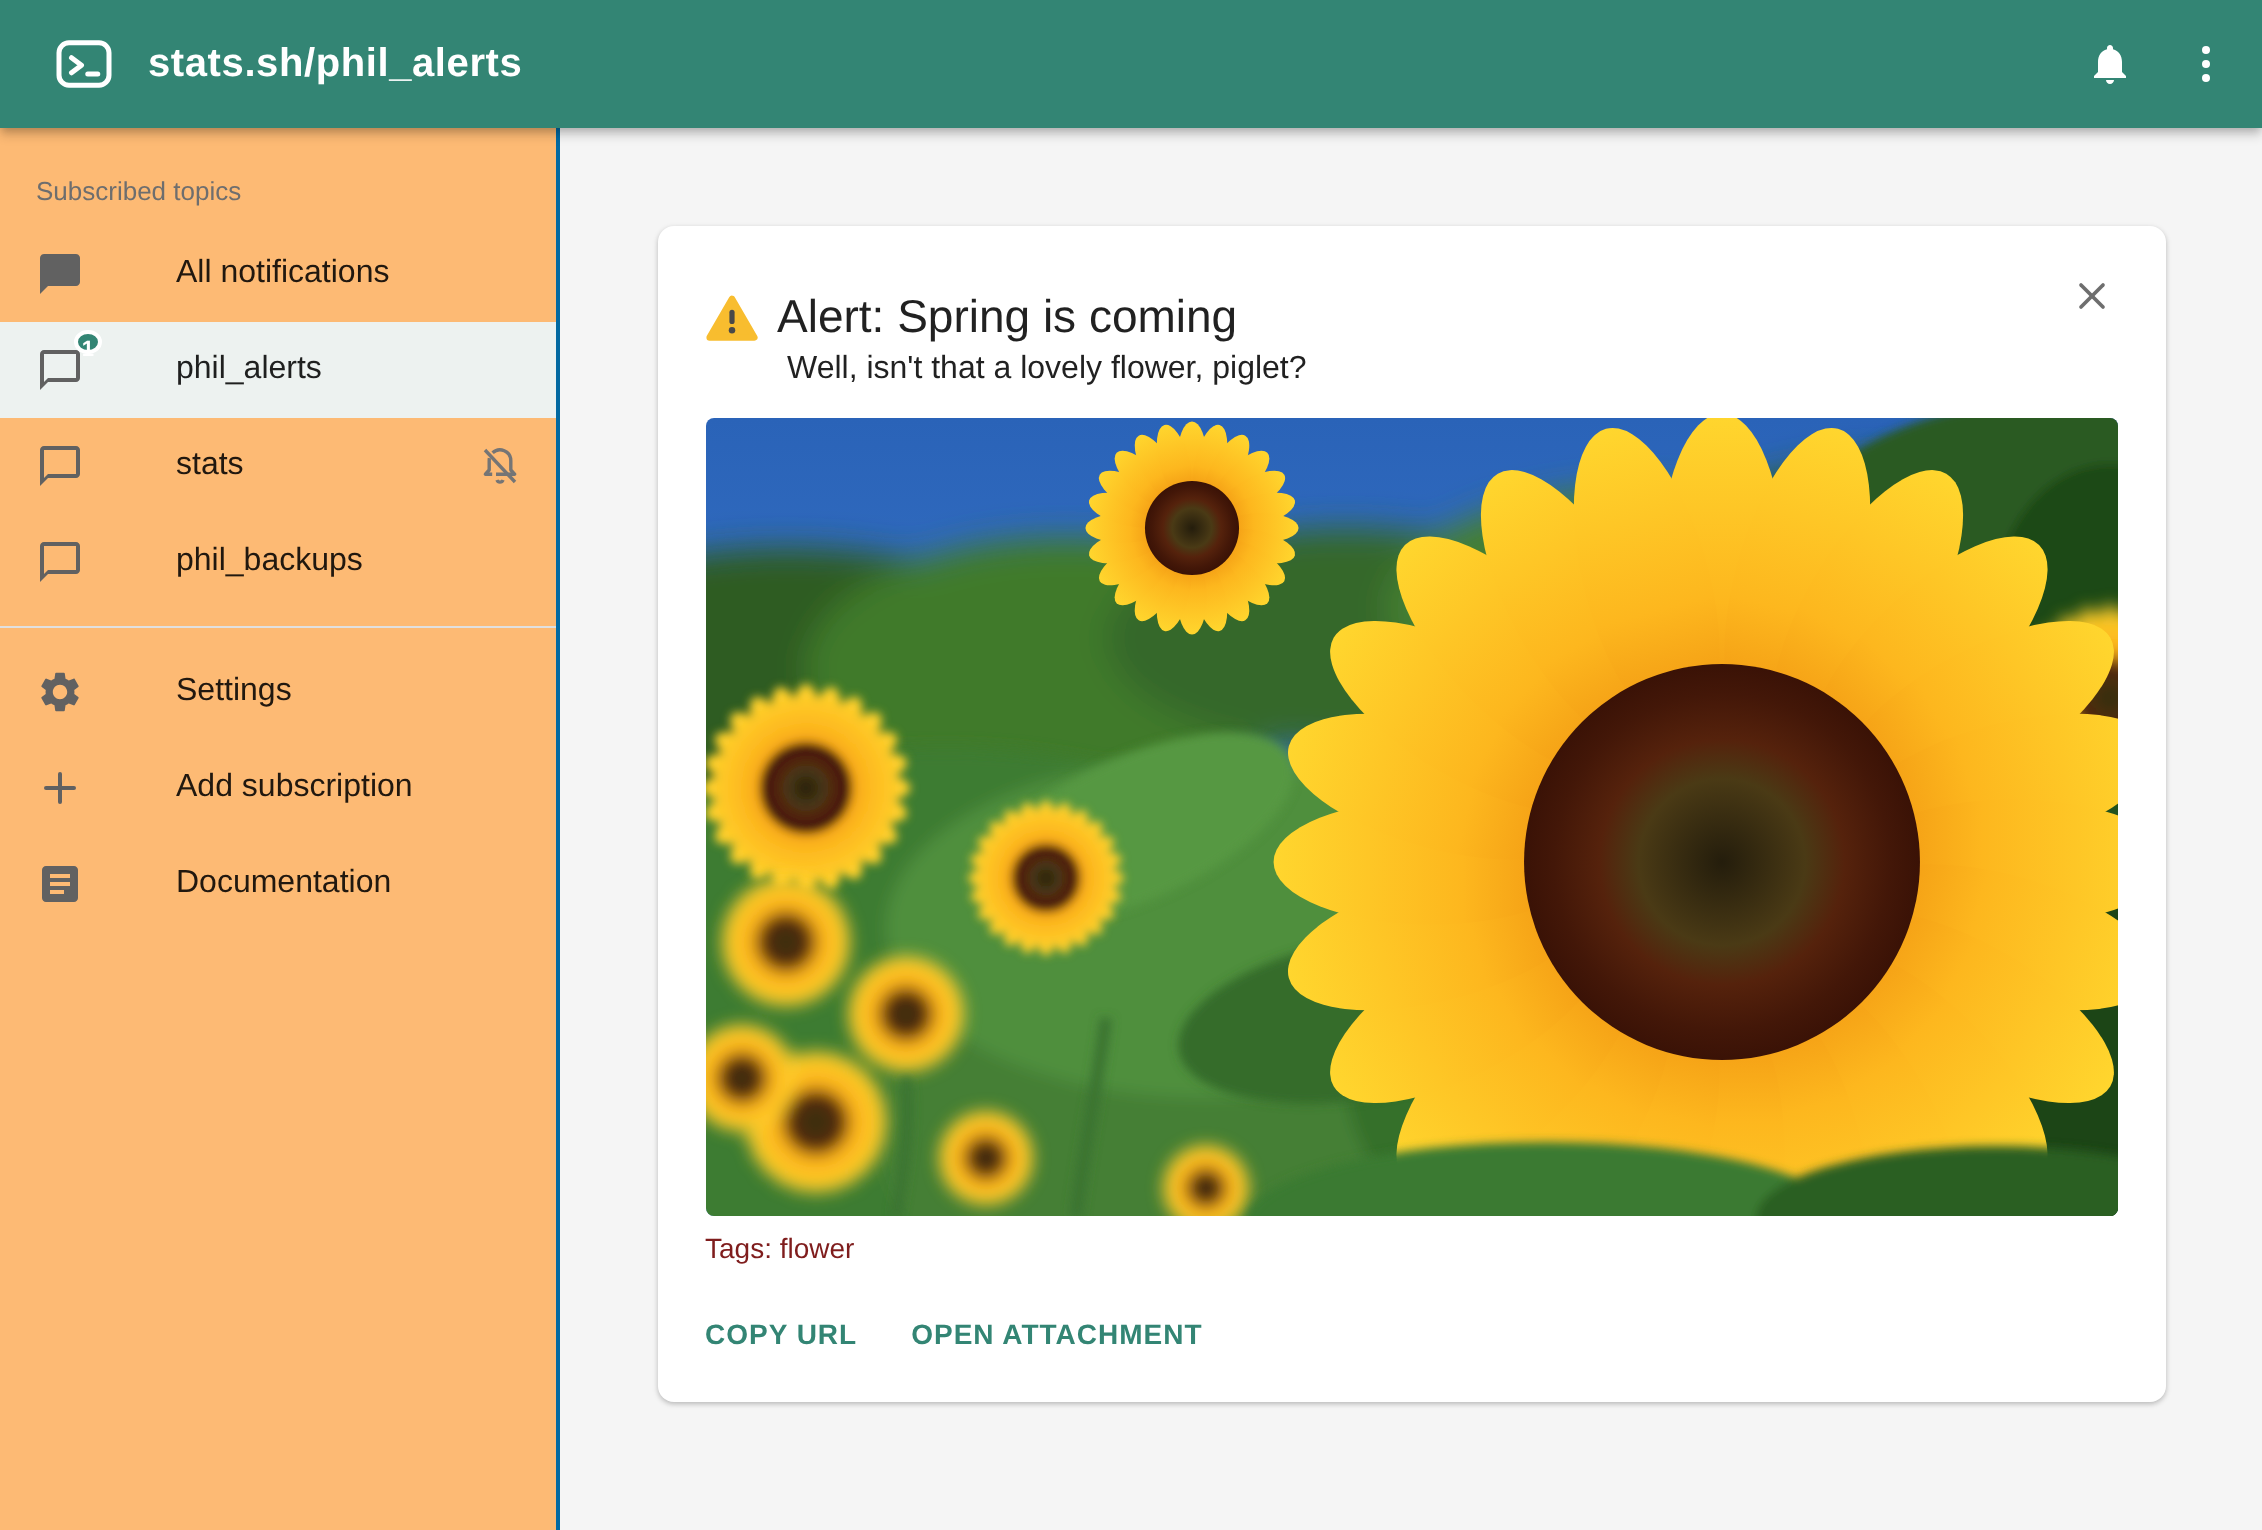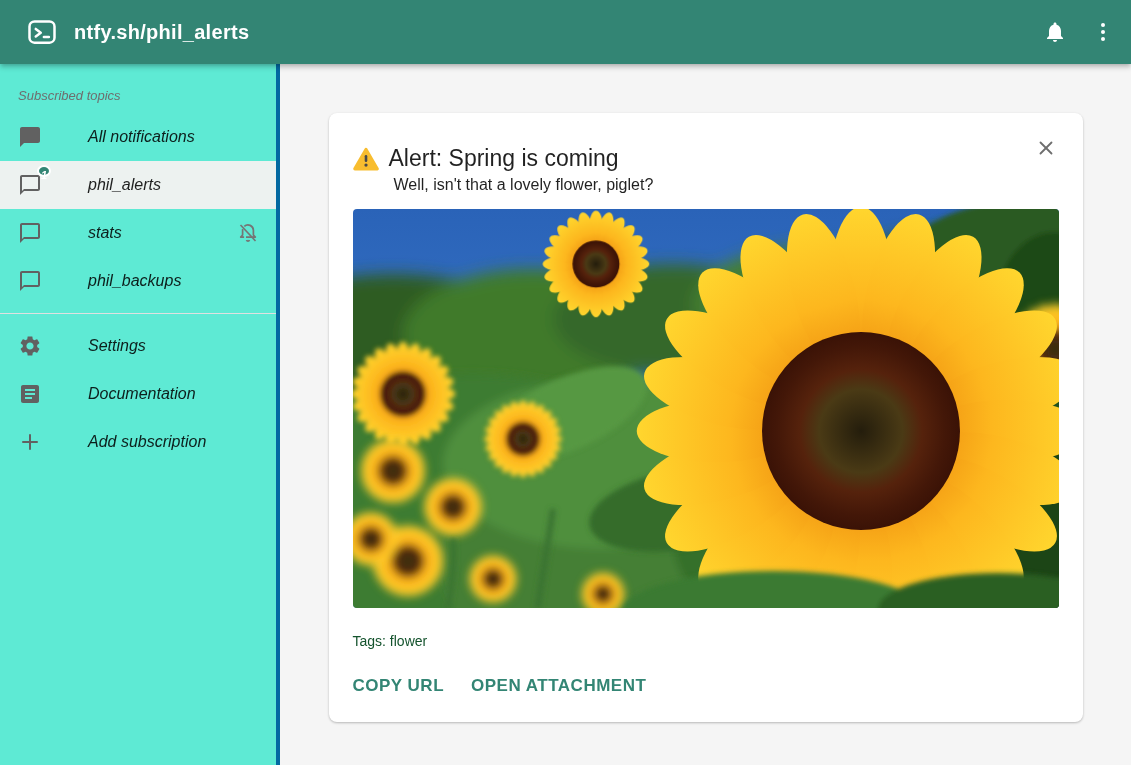--- a/index.html
+++ b/index.html
@@ -18,21 +18,21 @@
     box-shadow:0 2px 4px -1px rgba(0,0,0,.2), 0 4px 5px 0 rgba(0,0,0,.14);
     position:relative; z-index:5;
   }
   .appbar .logo { width:32px; height:30px; margin-right:16px; display:flex; align-items:center; }
   .appbar-title { color:#fff; font-size:20px; font-weight:600; letter-spacing:.3px; }
   .appbar-spacer { flex:1; }
   .iconbtn { width:48px; height:48px; border-radius:50%; display:flex; align-items:center; justify-content:center; cursor:pointer; }
 
   
   .content { flex:1; display:flex; min-height:0; }
-  .sidebar { width:280px; flex:0 0 280px; background:#5eead4; border-right:4px solid #0369a1; padding-top:8px;font-style:italic; }
+  .sidebar { width:280px; flex:0 0 280px; background:#fdba74; border-right:2px solid #0369a1; padding-top:8px; }
   .section-label { padding:16px 16px 10px 18px; color:#6e6e6e; font-size:13px; }
   .nav-item {
     height:48px; display:flex; align-items:center; padding:0 16px 0 18px;
     font-size:16px; color:rgba(0,0,0,.87); cursor:pointer; position:relative;gap:36px;
   }
   .nav-item.selected { background:#edf2f0; }
   .nav-ico { width:24px; height:24px; margin-right:10px; position:relative; flex:0 0 24px; }
   .badge {
     position:absolute; top:-8px; right:-9px; min-width:12px; height:12px; padding:2px;
     background:#338574; color:#fff; font-size:11px; font-weight:700; line-height:12px;
@@ -48,38 +48,38 @@
     box-shadow:0 1px 3px rgba(0,0,0,.14), 0 1px 2px rgba(0,0,0,.12);
     padding:25px 24px 26px; position:relative;
   }
   .meta-row { display:flex; align-items:center; gap:6px; color:#757575; font-size:14.5px; }
   .dot { width:9px; height:9px; border-radius:50%; background:#3d8a78; margin-left:2px; }
   .close-btn { position:absolute; top:22px; right:24px; width:26px; height:26px; display:flex; align-items:center; justify-content:center; cursor:pointer; }
   .note-title { display:flex; align-items:center; gap:10px; margin-top:7px; font-size:23px; font-weight:400; }
   .note-message { margin-top:4px; font-size:16px;margin-left:41px; }
   .photo-wrap { margin-top:15px; width:706px; height:399px; border-radius:4px; overflow:hidden; position:relative; cursor:pointer; }
   .photo-wrap svg { display:block; width:100%; height:100%; }
-  .tags { margin-top:25px; color:#14532d; font-size:14px; }
+  .tags { margin-top:8px; color:#7f1d1d; font-size:14px; }
   .actions { margin-top:27px; display:flex; gap:27px; }
-  .action-btn { color:#338574; font-size:17px; font-weight:700; letter-spacing:.5px; cursor:pointer; text-transform:uppercase; }
+  .action-btn { color:#338574; font-size:14px; font-weight:700; letter-spacing:.5px; cursor:pointer; text-transform:uppercase; }
 </style>
 </head>
 <body>
 
 <div class="app">
 
   <header class="appbar">
     <span class="logo">
       <svg viewBox="0 0 24 24" width="32" height="30" fill="none" stroke="#fff" stroke-width="2" stroke-linecap="round" stroke-linejoin="round">
         <rect x="2" y="3.5" width="20" height="17" rx="4"></rect>
         <path d="M7 9.5 l4 3 -4 3"></path>
         <line x1="13.5" y1="16" x2="17.5" y2="16"></line>
       </svg>
     </span>
-    <span class="appbar-title">ntfy.sh/phil_alerts</span>
+    <span class="appbar-title">stats.sh/phil_alerts</span>
     <span class="appbar-spacer"></span>
     <span class="iconbtn">
       <svg viewBox="0 0 24 24" width="24" height="24" fill="#fff">
         <path d="M12 22c1.1 0 2-.9 2-2h-4c0 1.1.89 2 2 2zm6-6v-5c0-3.07-1.64-5.64-4.5-6.32V4c0-.83-.67-1.5-1.5-1.5s-1.5.67-1.5 1.5v.68C7.63 5.36 6 7.92 6 11v5l-2 2v1h16v-1l-2-2z"></path>
       </svg>
     </span>
     <span class="iconbtn">
       <svg viewBox="0 0 24 24" width="24" height="24" fill="#fff">
         <circle cx="12" cy="5" r="2"></circle>
           <circle cx="12" cy="12" r="2"></circle>
@@ -144,35 +144,35 @@
         <span class="nav-ico">
           <svg viewBox="0 0 24 24" width="24" height="24" fill="#616161">
             <path d="M19.14 12.94c.04-.3.06-.61.06-.94 0-.32-.02-.64-.07-.94l2.03-1.58c.18-.14.23-.41.12-.61l-1.92-3.32c-.12-.22-.37-.29-.59-.22l-2.39.96c-.5-.38-1.03-.7-1.62-.94l-.36-2.54c-.04-.24-.24-.41-.48-.41h-3.84c-.24 0-.43.17-.47.41l-.36 2.54c-.59.24-1.13.57-1.62.94l-2.39-.96c-.22-.08-.47 0-.59.22L2.74 8.87c-.12.21-.08.47.12.61l2.03 1.58c-.05.3-.09.63-.09.94s.02.64.07.94l-2.03 1.58c-.18.14-.23.41-.12.61l1.92 3.32c.12.22.37.29.59.22l2.39-.96c.5.38 1.03.7 1.62.94l.36 2.54c.05.24.24.41.48.41h3.84c.24 0 .44-.17.47-.41l.36-2.54c.59-.24 1.13-.56 1.62-.94l2.39.96c.22.08.47 0 .59-.22l1.92-3.32c.12-.22.07-.47-.12-.61l-2.01-1.58zM12 15.6c-1.98 0-3.6-1.62-3.6-3.6s1.62-3.6 3.6-3.6 3.6 1.62 3.6 3.6-1.62 3.6-3.6 3.6z"></path>
           </svg>
         </span>
         <span>Settings</span>
       </div>
 
       <div class="nav-item">
         <span class="nav-ico">
-          <svg viewBox="0 0 24 24" width="24" height="24" fill="#616161">
-            <path d="M19 3H5c-1.1 0-2 .9-2 2v14c0 1.1.9 2 2 2h14c1.1 0 2-.9 2-2V5c0-1.1-.9-2-2-2zm-5 14H7v-2h7v2zm3-4H7v-2h10v2zm0-4H7V7h10v2z"></path>
-          </svg>
-        </span>
-        <span>Documentation</span>
-      </div>
-
-      <div class="nav-item">
-        <span class="nav-ico">
           <svg viewBox="0 0 24 24" width="24" height="24" fill="none" stroke="#616161" stroke-width="2" stroke-linecap="round">
             <line x1="12" y1="5" x2="12" y2="19"></line>
               <line x1="5" y1="12" x2="19" y2="12"></line>
           </svg>
         </span>
         <span>Add subscription</span>
+      </div>
+
+      <div class="nav-item">
+        <span class="nav-ico">
+          <svg viewBox="0 0 24 24" width="24" height="24" fill="#616161">
+            <path d="M19 3H5c-1.1 0-2 .9-2 2v14c0 1.1.9 2 2 2h14c1.1 0 2-.9 2-2V5c0-1.1-.9-2-2-2zm-5 14H7v-2h7v2zm3-4H7v-2h10v2zm0-4H7V7h10v2z"></path>
+          </svg>
+        </span>
+        <span>Documentation</span>
       </div>
     </nav>
 
     <main class="main">
       <section class="card">
 
 
         <span class="close-btn">
           <svg viewBox="0 0 24 24" width="22" height="22" stroke="#6e6e6e" stroke-width="2" stroke-linecap="round">
             <line x1="6" y1="6" x2="18" y2="18"></line>

